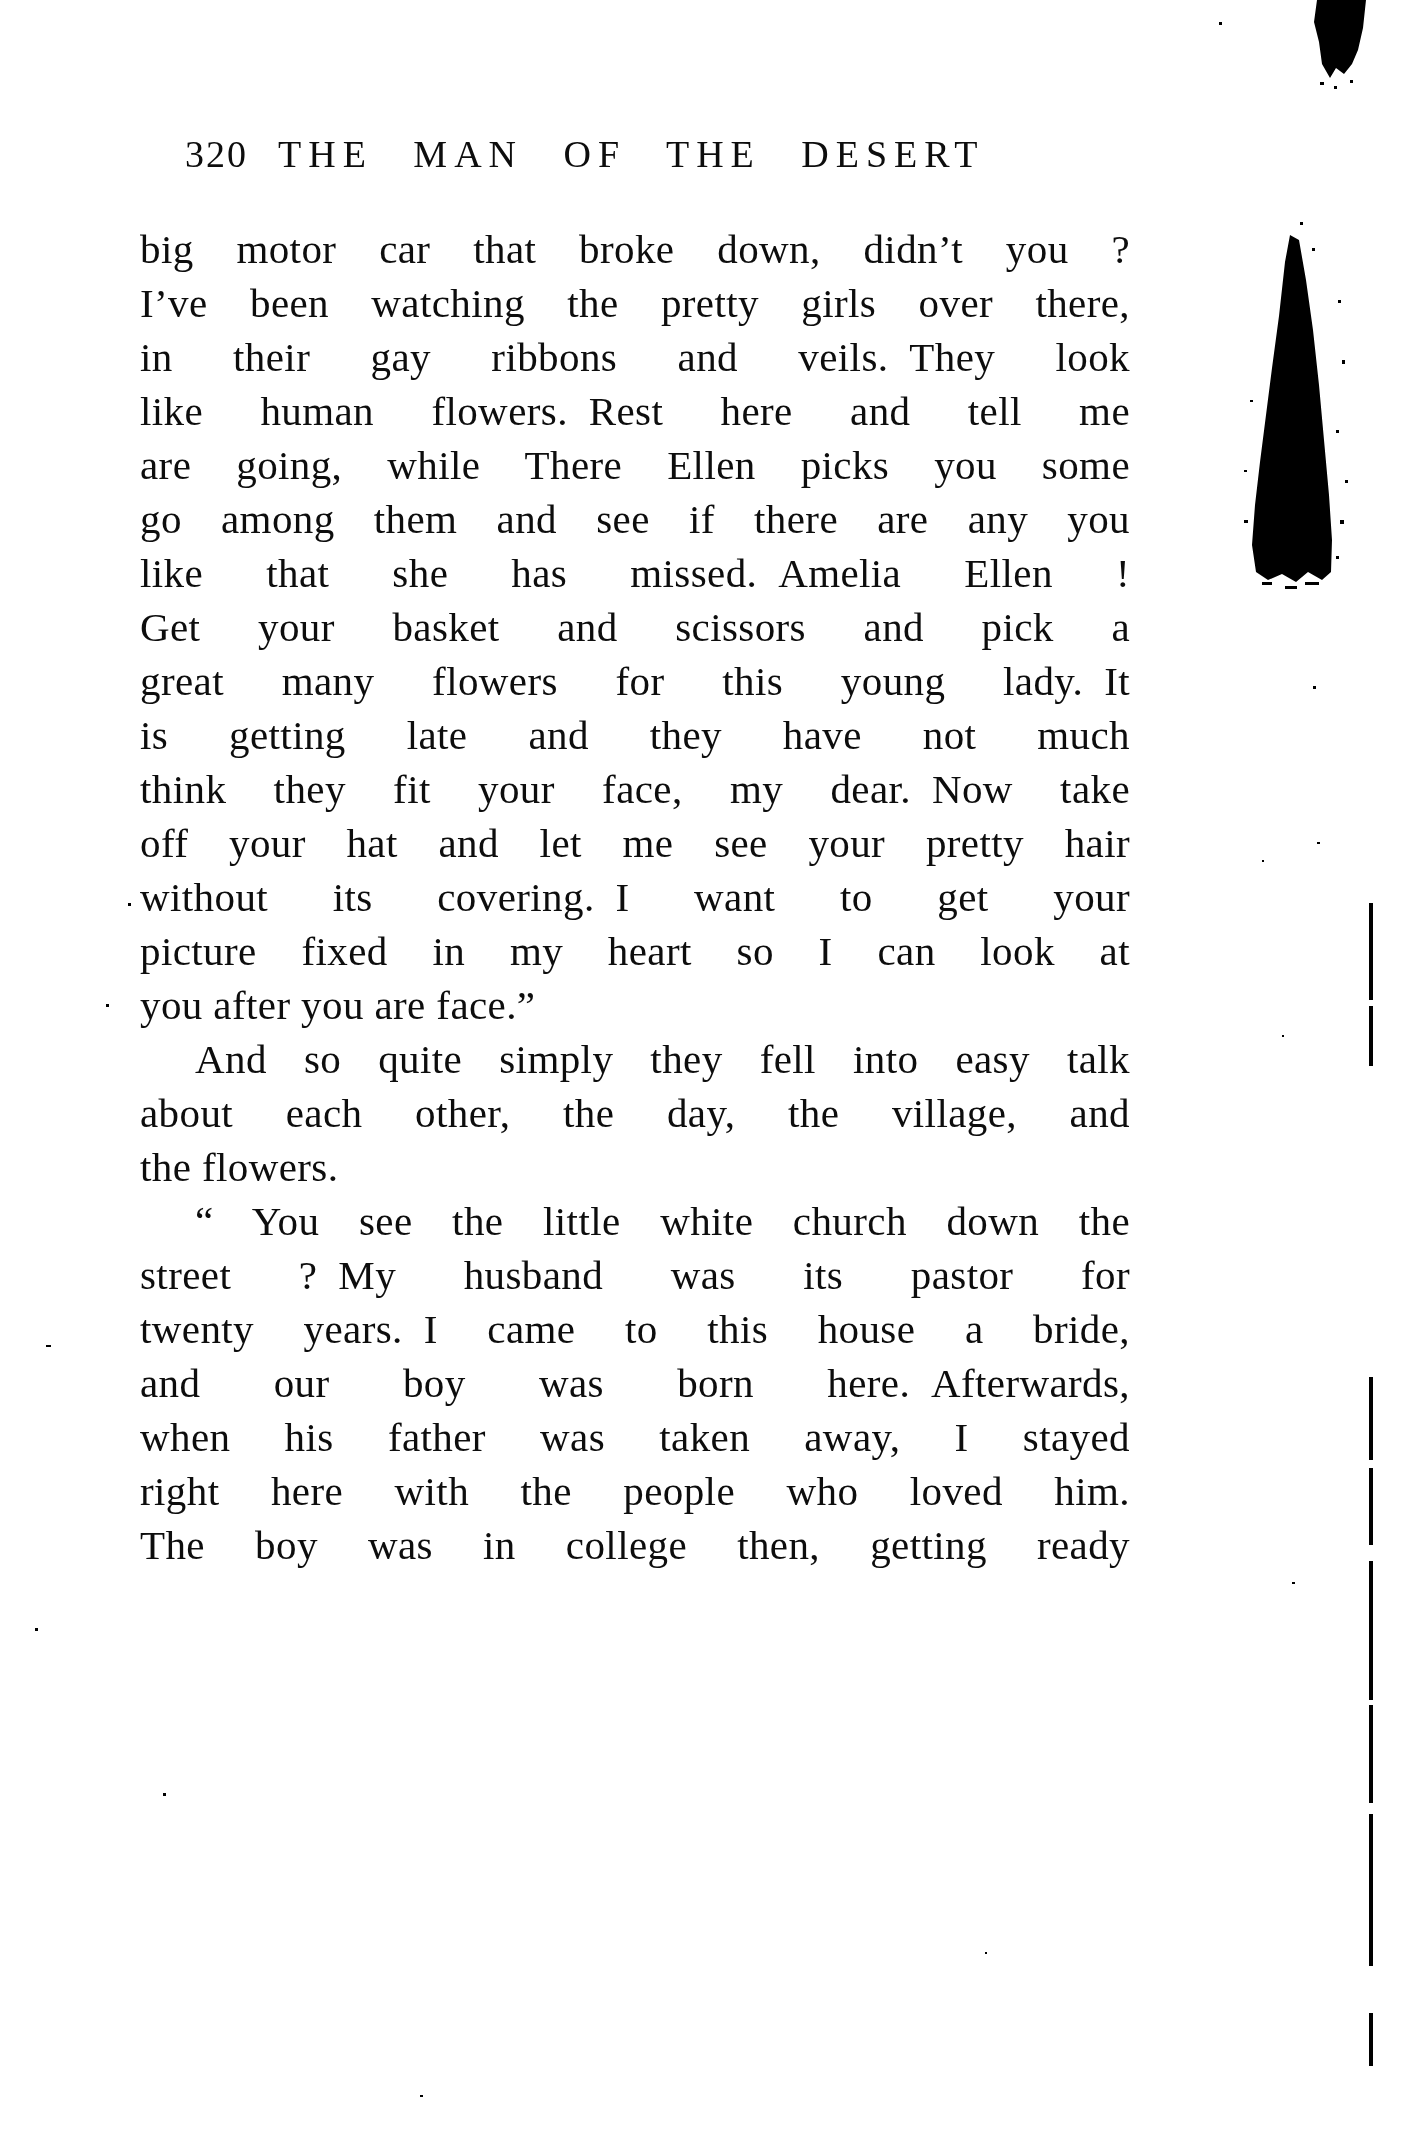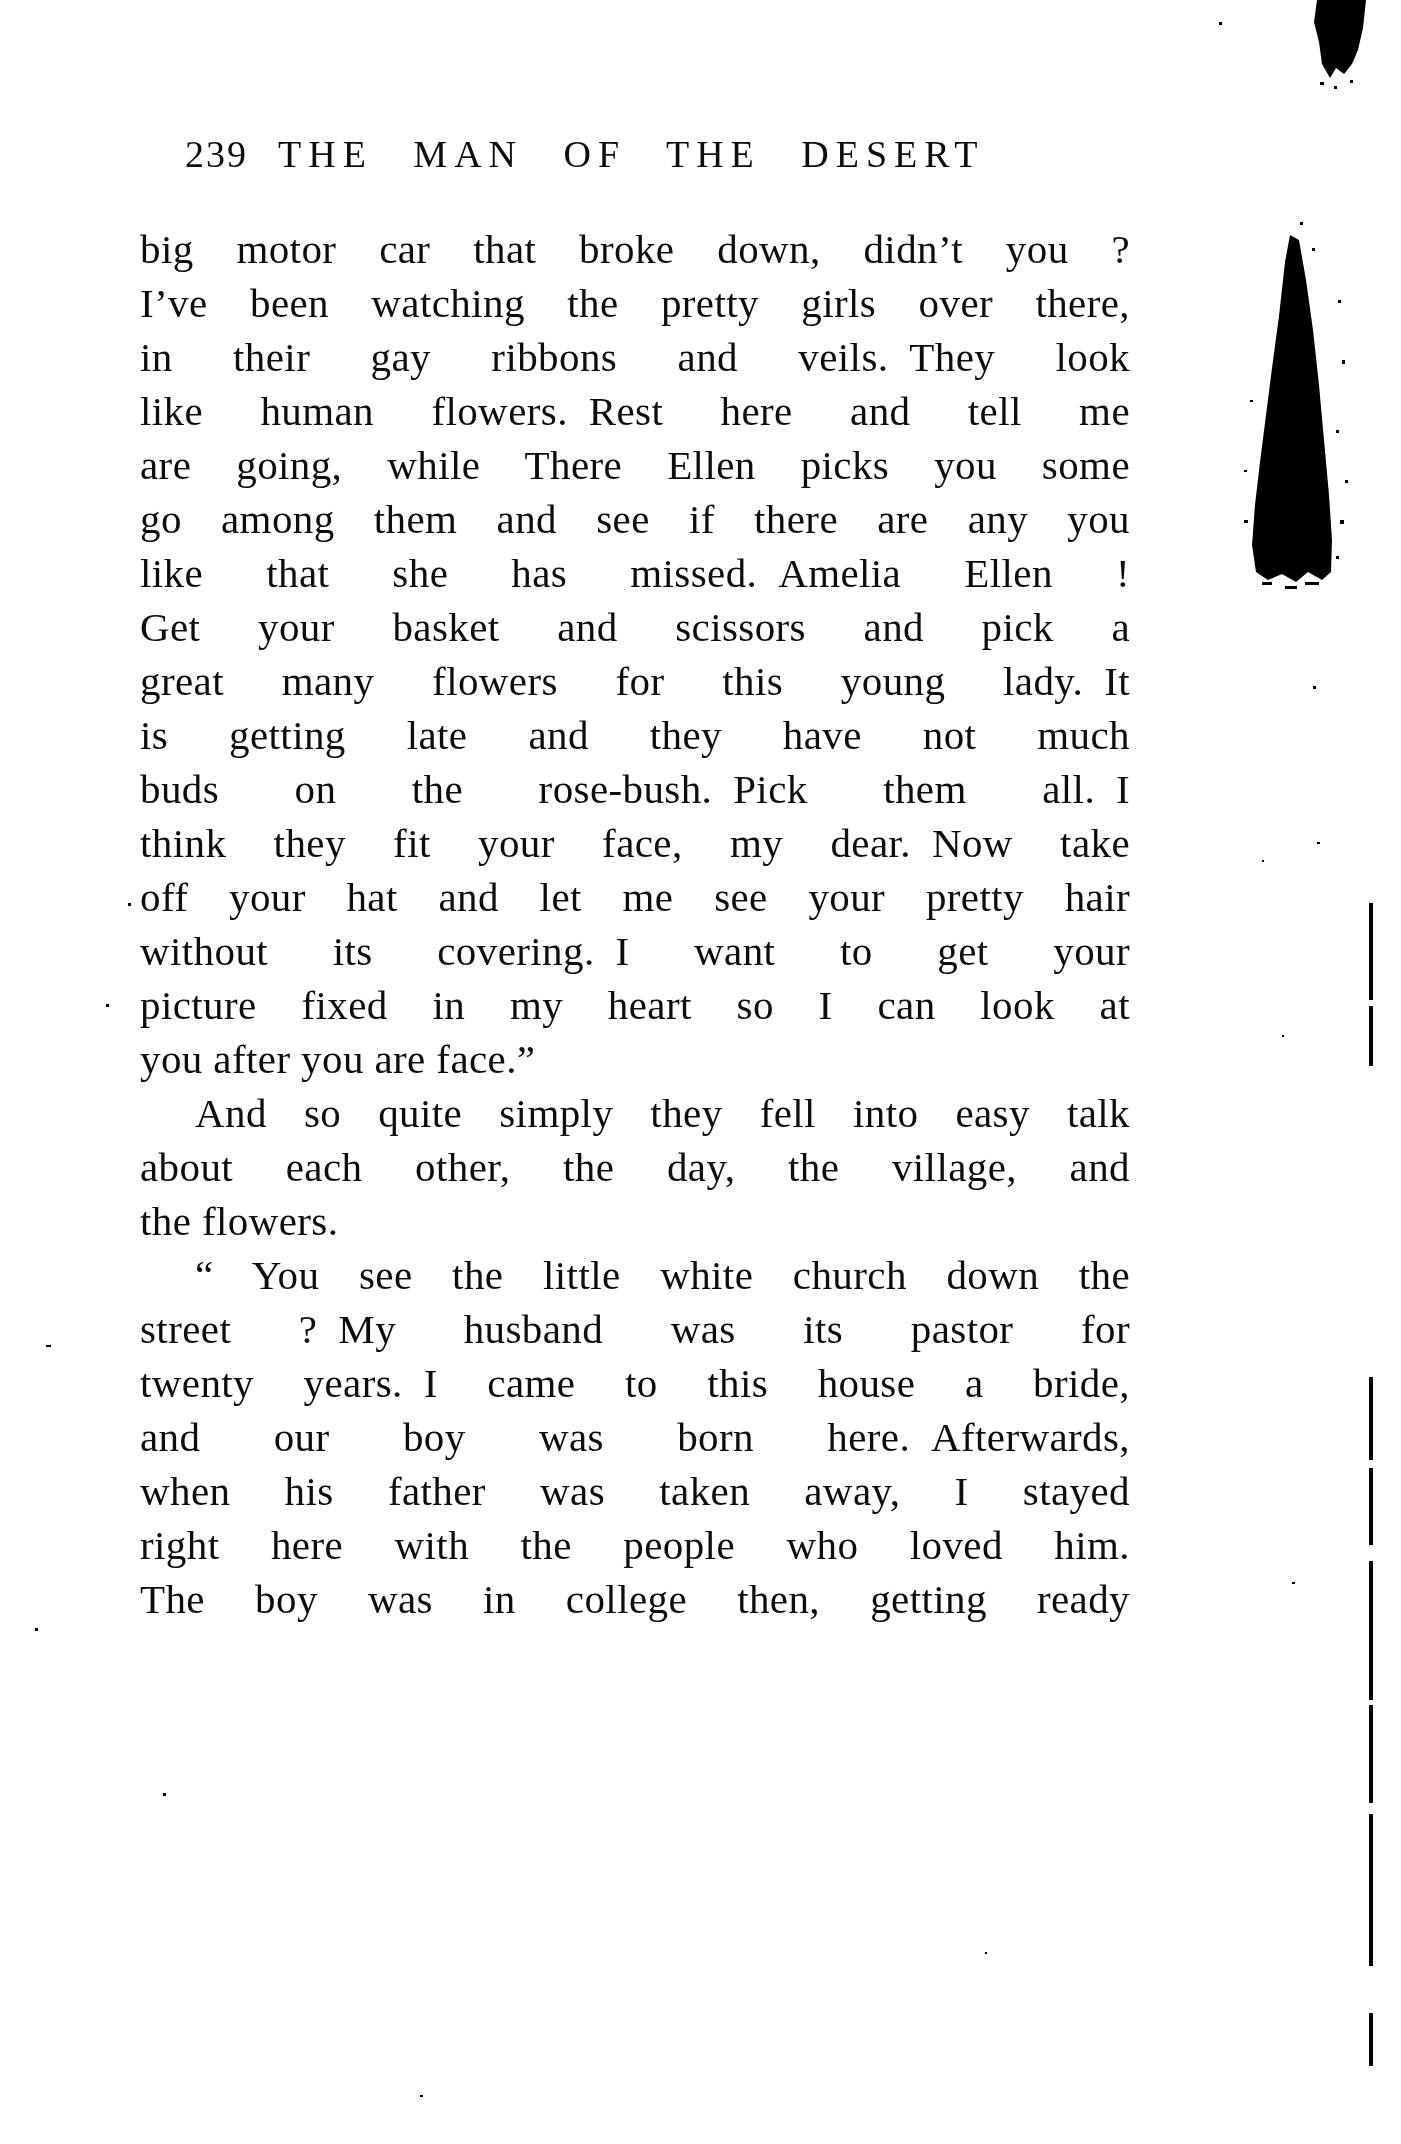--- a/index.html
+++ b/index.html
@@ -80,36 +80,35 @@
     background: #000;
     display: block;
   }
 </style>
 </head>
 <body>
 
 <div class="page">
 
   <div class="header">
-    <span class="page-number">239</span>
+    <span class="page-number">320</span>
     <span class="running-title">THE MAN OF THE DESERT</span>
   </div>
 
   <div class="text-block">
       <div class="line justify">big motor car that broke down, didn’t you ?</div>
       <div class="line justify">I’ve been watching the pretty girls over there,</div>
       <div class="line justify">in their gay ribbons and veils. They look</div>
       <div class="line justify">like human flowers. Rest here and tell me</div>
       <div class="line justify">are going, while There Ellen picks you some</div>
       <div class="line justify">go among them and see if there are any you</div>
       <div class="line justify">like that she has missed. Amelia Ellen !</div>
       <div class="line justify">Get your basket and scissors and pick a</div>
       <div class="line justify">great many flowers for this young lady. It</div>
       <div class="line justify">is getting late and they have not much</div>
-      <div class="line justify">buds on the rose-bush. Pick them all. I</div>
       <div class="line justify">think they fit your face, my dear. Now take</div>
       <div class="line justify">off your hat and let me see your pretty hair</div>
       <div class="line justify">without its covering. I want to get your</div>
       <div class="line justify">picture fixed in my heart so I can look at</div>
       <div class="line left">you after you are face.”</div>
       <div class="line justify indent">And so quite simply they fell into easy talk</div>
       <div class="line justify">about each other, the day, the village, and</div>
       <div class="line left">the flowers.</div>
       <div class="line justify indent">“ You see the little white church down the</div>
       <div class="line justify">street ? My husband was its pastor for</div>

